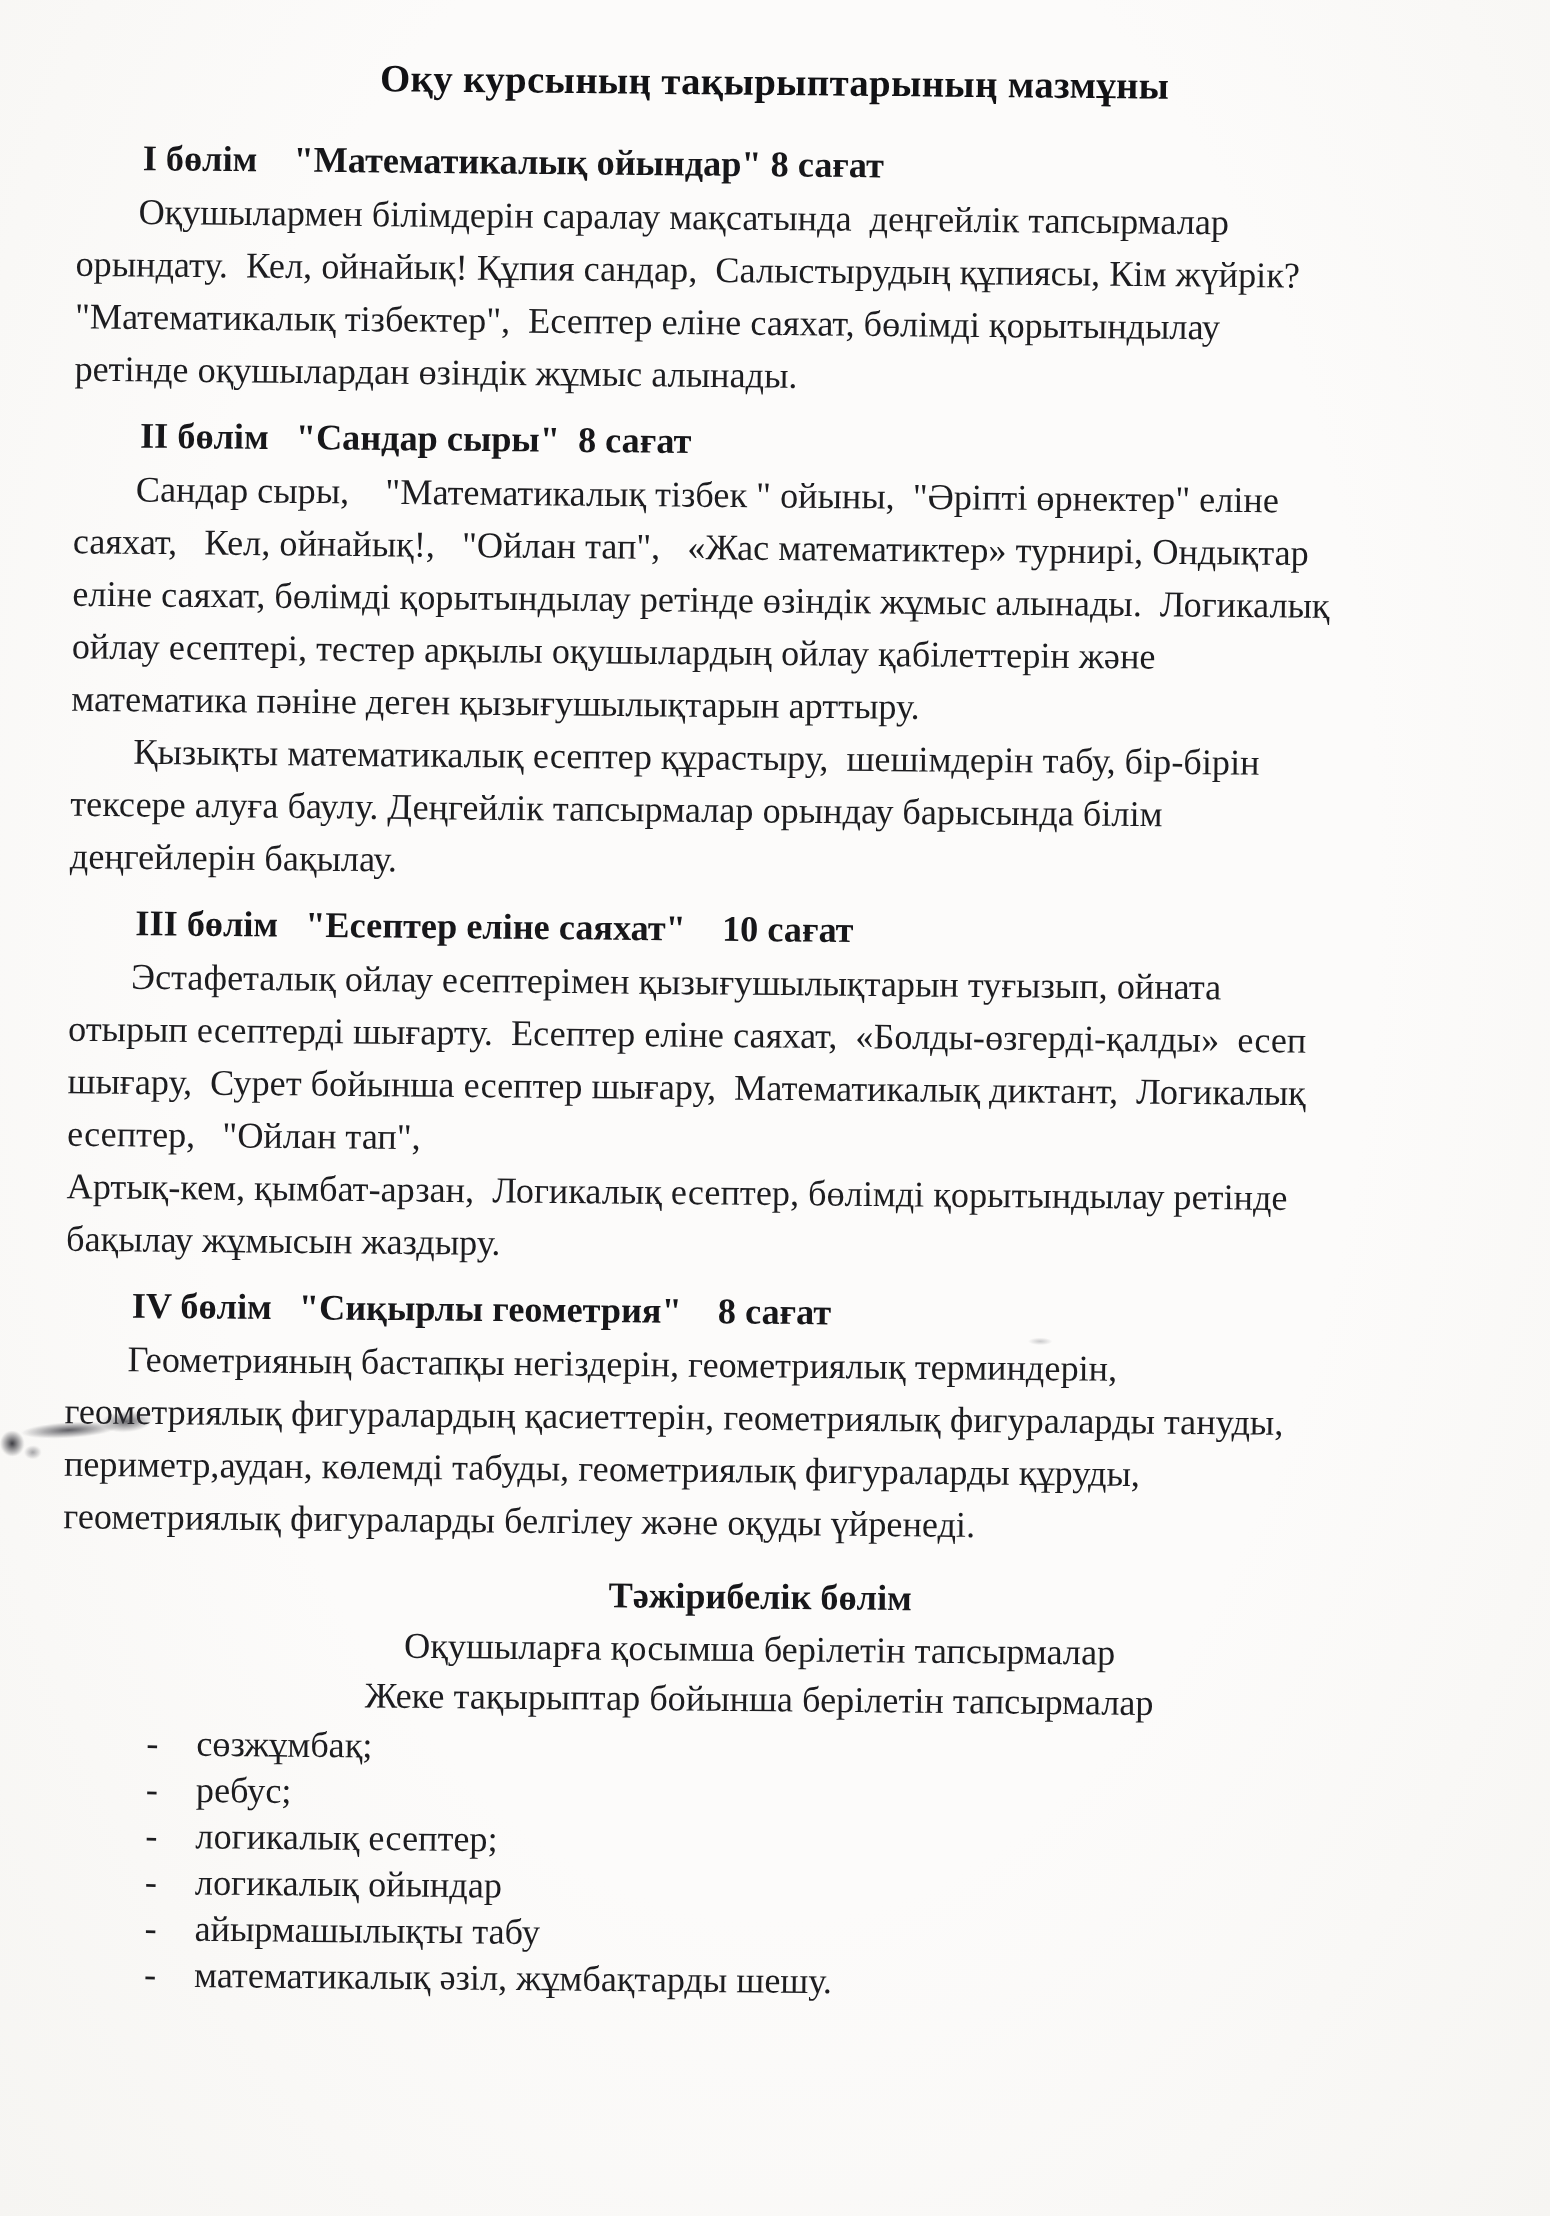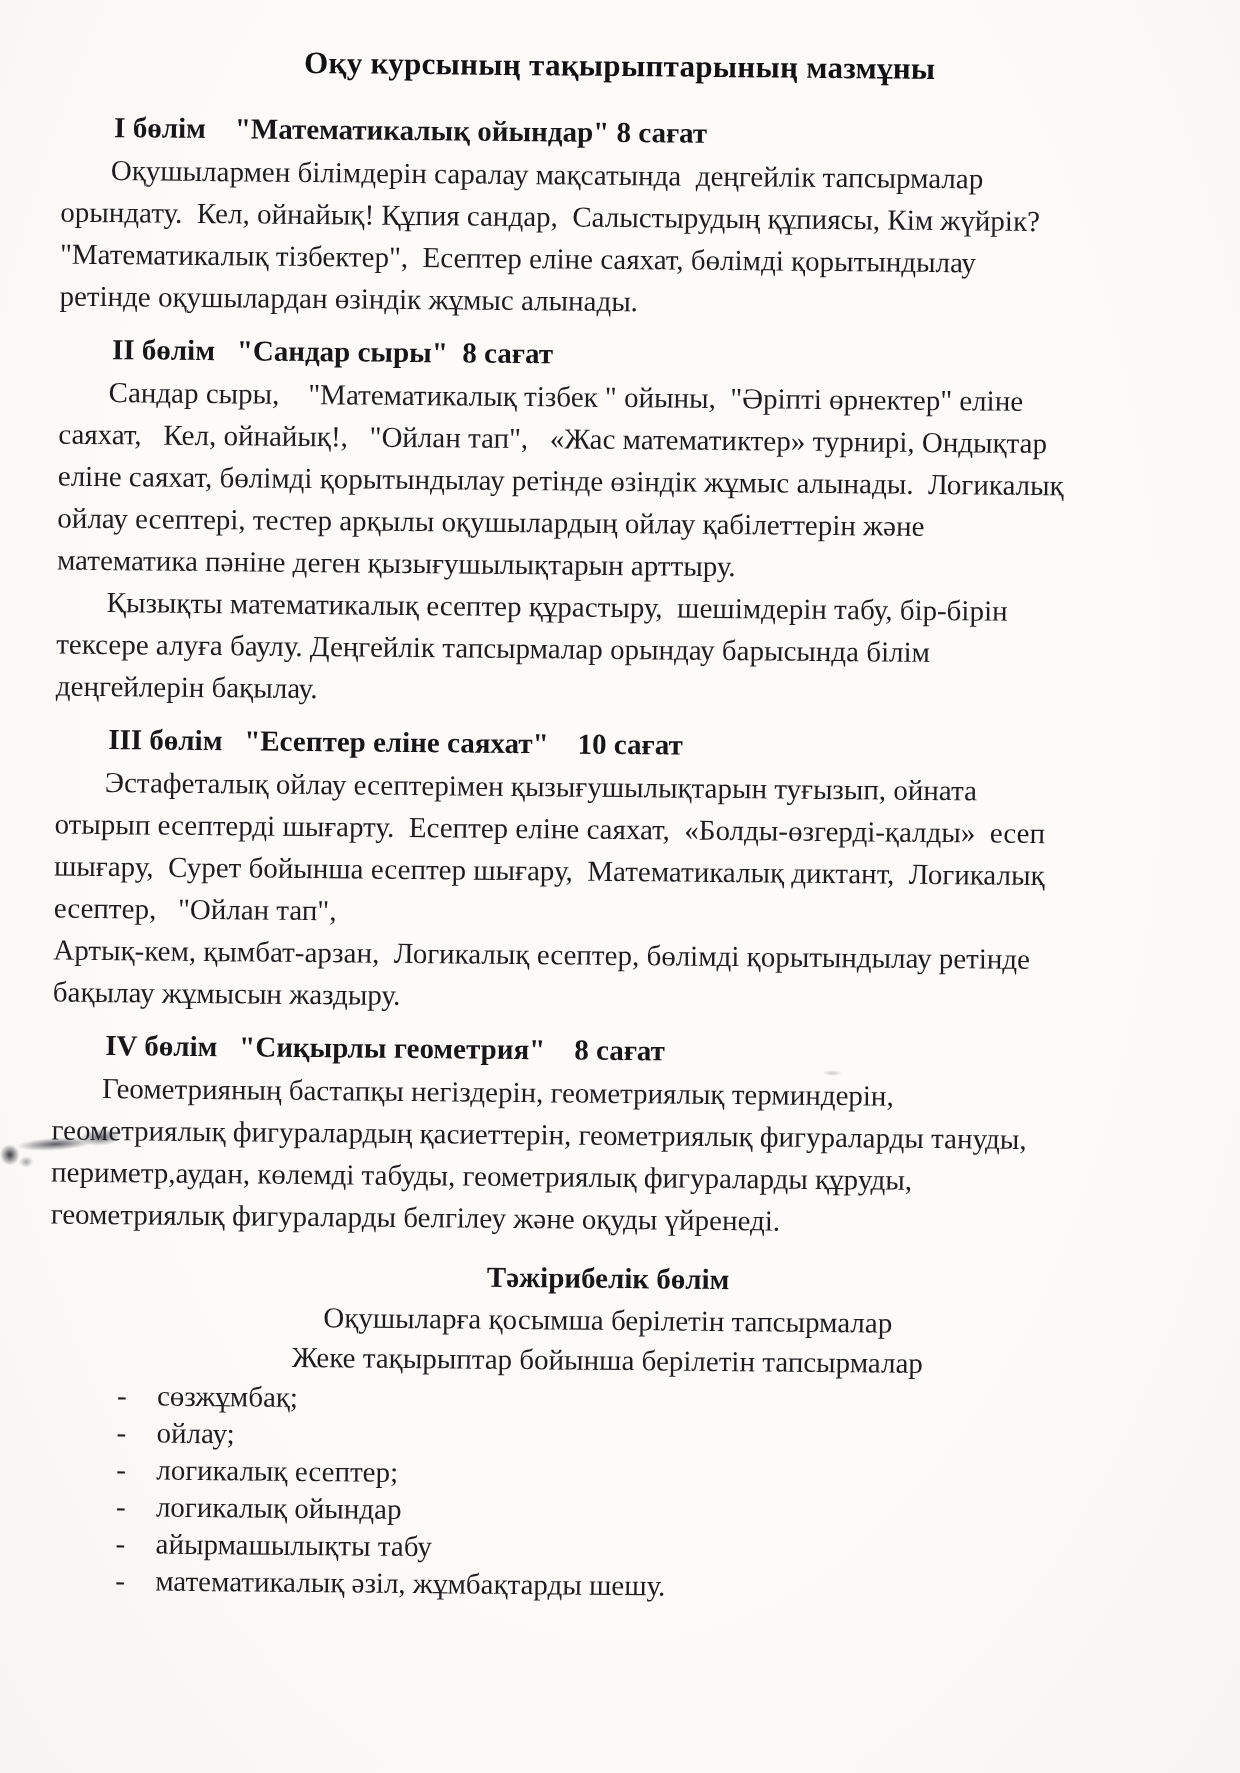--- a/index.html
+++ b/index.html
@@ -148,21 +148,21 @@
     <div class="centered-line">Оқушыларға қосымша берілетін тапсырмалар</div>
     <div class="centered-line">Жеке тақырыптар бойынша берілетін тапсырмалар</div>
 
     <ul class="task-list">
       <li class="task-item">
         <span class="dash-marker">-</span>
         <span>сөзжұмбақ;</span>
       </li>
       <li class="task-item">
         <span class="dash-marker">-</span>
-        <span>ойлау;</span>
+        <span>ребус;</span>
       </li>
       <li class="task-item">
         <span class="dash-marker">-</span>
         <span>логикалық есептер;</span>
       </li>
       <li class="task-item">
         <span class="dash-marker">-</span>
         <span>логикалық ойындар</span>
       </li>
       <li class="task-item">

